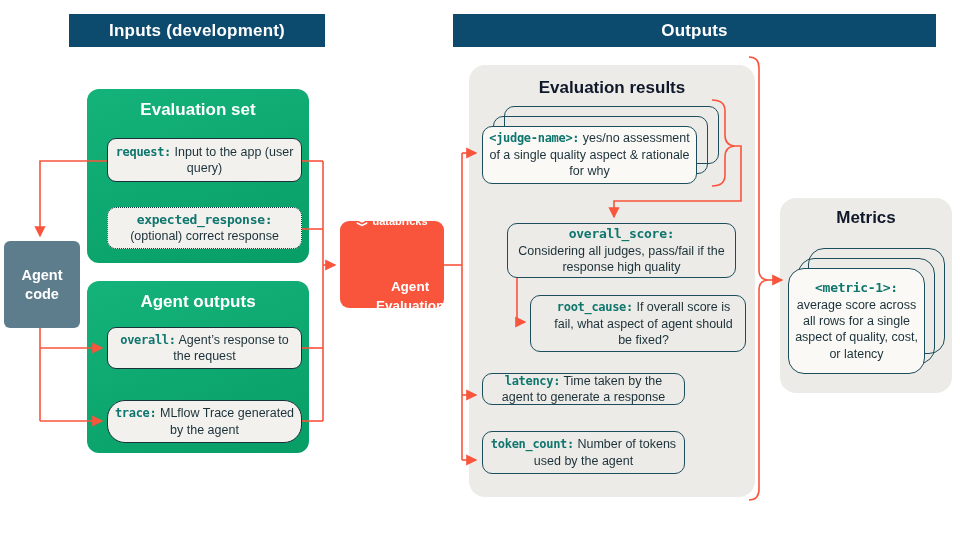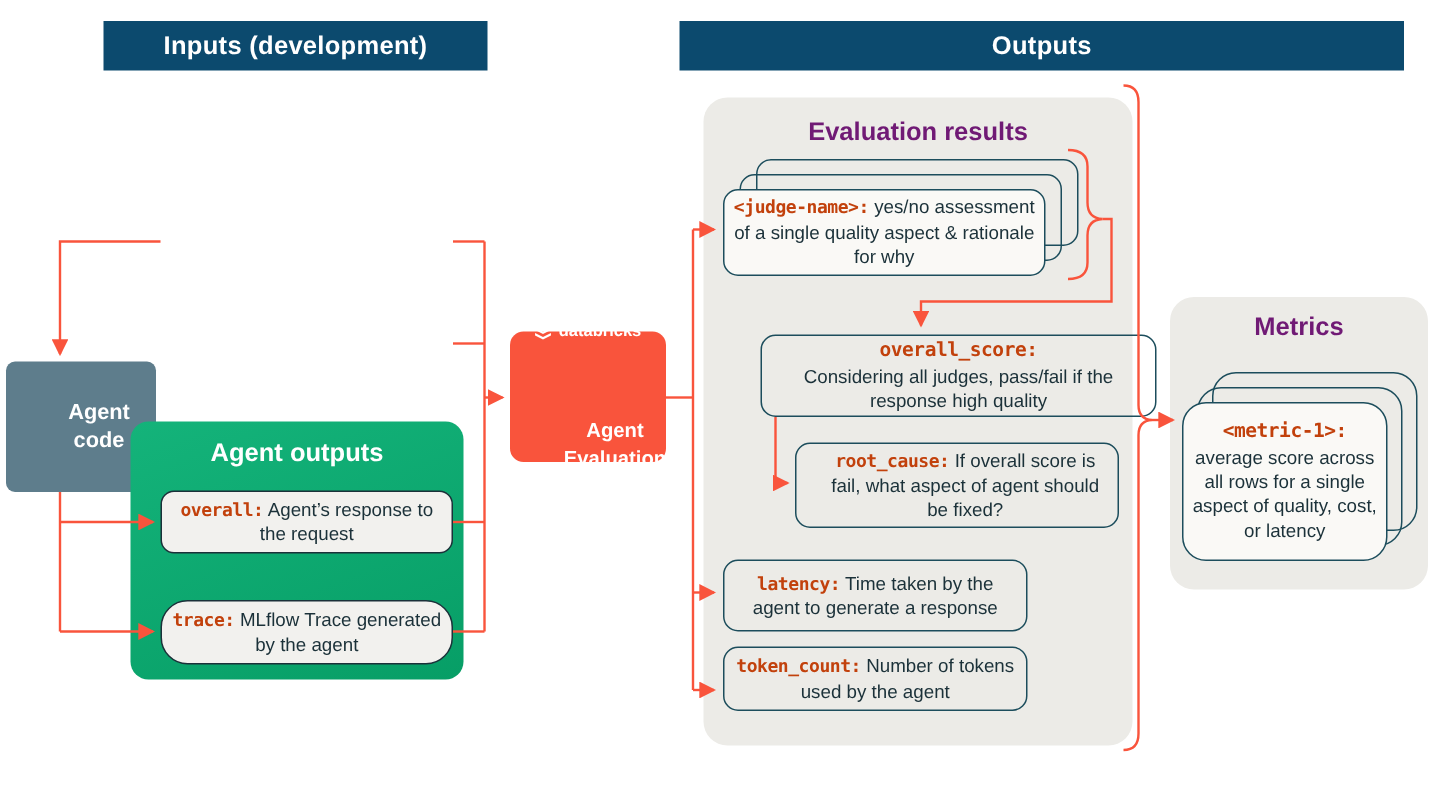--- a/index.html
+++ b/index.html
@@ -17,62 +17,62 @@
   .gb-evalset{left:87px;top:89px;width:222px;height:174px;}
   .gb-agentout{left:87px;top:281px;width:222px;height:172px;}
   .green-title{margin-top:11px;text-align:center;color:#fff;font-weight:700;font-size:17px;}
 
   
   .card{position:absolute;background:#F2F1EE;border:1.6px solid #1B3139;border-radius:9px;
         display:flex;align-items:center;justify-content:center;text-align:center;
         font-size:12.5px;line-height:1.28;padding:2px 6px;box-sizing:border-box;}
   .card p{margin:0;}
   .dotted{border-style:dotted;}
-  .kw{font-family:"DejaVu Sans Mono","Liberation Mono",monospace;font-weight:700;color:#c2410c;
+  .kw{font-family:"DejaVu Sans Mono","Liberation Mono",monospace;font-weight:700;color:#0f766e;
       font-size:12px;letter-spacing:-0.3px;}
   .kw-block{display:block;font-size:13px;}
 
   .c-request{left:20px;top:49px;width:195px;height:44px;}
   .c-expected{left:20px;top:118px;width:195px;height:42px;}
   .c-response{left:20px;top:46px;width:195px;height:42px;}
   .c-trace{left:20px;top:119px;width:195px;height:43px;border-radius:18px;}
 
   
   .agent-code{position:absolute;left:4px;top:241px;width:76px;height:87px;background:#5E7D8C;
               border-radius:6px;color:#fff;font-weight:700;font-size:14.5px;line-height:1.3;
-              display:flex;align-items:center;justify-content:center;text-align:center;padding-left:24px;}
+              display:flex;align-items:center;justify-content:center;text-align:center;}
 
   
   .agent-eval{position:absolute;left:340px;top:221px;width:104px;height:87px;background:#F9543C;
               border-radius:9px;color:#fff;display:flex;flex-direction:column;align-items:center;
               justify-content:center;text-align:center;gap:44px;}
   .db-row{display:flex;align-items:center;gap:4px;font-size:11px;font-weight:600;margin-bottom:7px;}
   .ae-name{font-weight:700;font-size:13.5px;line-height:1.35;padding-left:36px;}
 
   
   .panel{position:absolute;background:#ECEBE7;border-radius:16px;}
   .p-results{left:469px;top:65px;width:286px;height:432px;}
   .p-metrics{left:780px;top:198px;width:172px;height:195px;}
-  .panel-title{margin-top:13px;text-align:center;color:#701a75;font-weight:700;font-size:17px;}
+  .panel-title{margin-top:13px;text-align:center;color:#0f172a;font-weight:700;font-size:17px;}
   .p-metrics .panel-title{margin-top:10px;}
 
   
   .tcard{position:absolute;border:1.6px solid #1C4D5C;border-radius:10px;background:transparent;
          display:flex;align-items:center;justify-content:center;text-align:center;
          font-size:12.5px;line-height:1.3;padding:2px 6px;box-sizing:border-box;}
   .tcard p{margin:0;}
   .filled{background:#FAF9F6;}
   .outline-only{background:transparent;}
 
   .c-judge{left:13px;top:61px;width:215px;height:58px;}
   .c-judge2{left:24px;top:51px;width:215px;height:58px;}
   .c-judge3{left:35px;top:41px;width:215px;height:58px;}
-  .c-overall{left:38px;top:158px;width:264px;height:55px;}
+  .c-overall{left:38px;top:158px;width:229px;height:55px;}
   .c-root{left:61px;top:230px;width:216px;height:57px;padding-left:17px;}
-  .c-latency{left:13px;top:308px;width:203px;height:48px;}
+  .c-latency{left:13px;top:308px;width:203px;height:32px;}
   .c-token{left:13px;top:366px;width:203px;height:43px;}
 
   .c-metric{left:8px;top:70px;width:137px;height:106px;border-radius:16px;}
   .c-metric2{left:18px;top:60px;width:137px;height:106px;border-radius:16px;}
   .c-metric3{left:28px;top:50px;width:137px;height:106px;border-radius:16px;}
 
   
   .wires{position:absolute;left:0;top:0;width:960px;height:540px;pointer-events:none;}
 </style>
 </head>
@@ -84,20 +84,29 @@
     <span>Inputs (development)</span>
   </div>
   <div class="sec-hdr hdr-outputs">
     <span>Outputs</span>
   </div>
 
   <div class="agent-code">
     <span>Agent code</span>
   </div>
 
+  <div class="green-box gb-evalset">
+    <div class="green-title">Evaluation set</div>
+    <div class="card c-request">
+      <p><span class="kw">request:</span> <span>Input to the app (user query)</span></p>
+    </div>
+    <div class="card c-expected dotted">
+      <p><span class="kw kw-block">expected_response:</span><span>(optional) correct response</span></p>
+    </div>
+  </div>
 
   <div class="green-box gb-agentout">
     <div class="green-title">Agent outputs</div>
     <div class="card c-response">
       <p><span class="kw">overall:</span> <span>Agent’s response to the request</span></p>
     </div>
     <div class="card c-trace">
       <p><span class="kw">trace:</span> <span>MLflow Trace generated by the agent</span></p>
     </div>
   </div>

